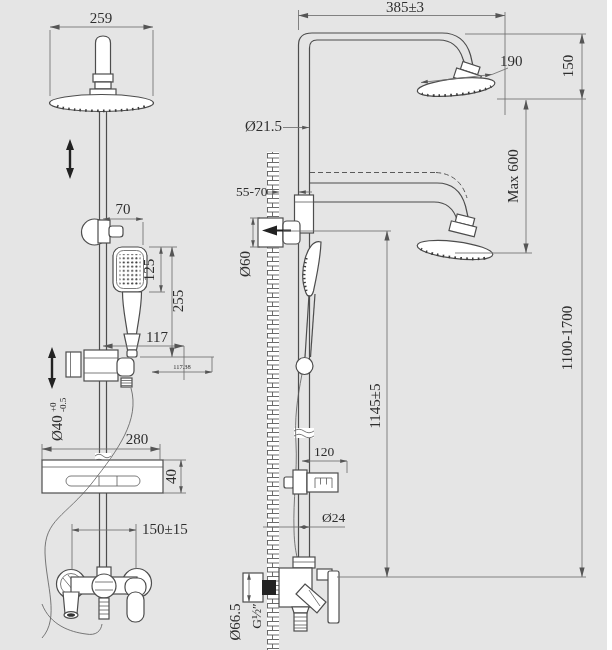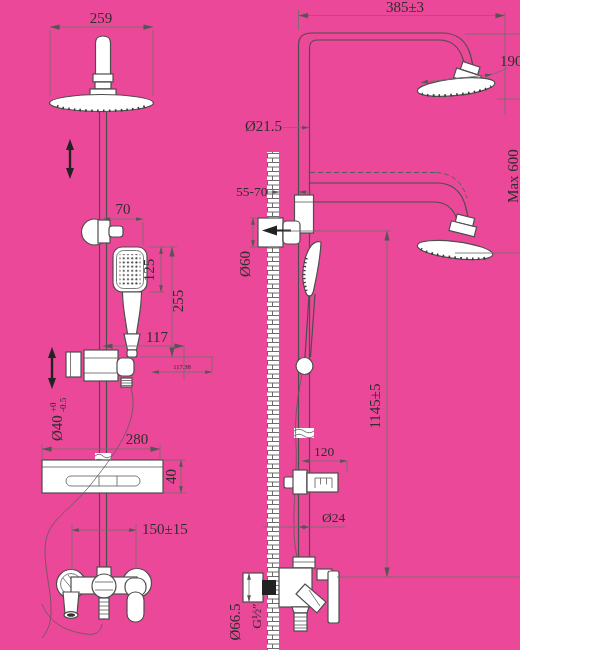--- a/index.html
+++ b/index.html
@@ -1,16 +1,16 @@
 <!DOCTYPE html>
 <html><head>
 <meta charset="utf-8">
 <style>
   html,body{margin:0;padding:0;background:#fff;}
-  #stage{width:520px;height:650px;position:relative;background:#ec4899;overflow:hidden;}
+  #stage{width:607px;height:650px;position:relative;background:#e5e5e5;overflow:hidden;}
   svg{display:block;}
   text{font-family:"Liberation Serif","DejaVu Serif",serif;fill:#2e2e2e;}
   .obj{stroke:#4d4d4d;stroke-width:1.2;fill:none;}
   .objw{stroke:#4d4d4d;stroke-width:1.2;fill:#ffffff;}
   .thin{stroke:#5a5a5a;stroke-width:0.8;fill:none;}
   .dim{stroke:#6f6f6f;stroke-width:0.85;fill:none;}
   .dimtxt{font-size:15px;}
   .dimtxt-s{font-size:13.5px;}
   .dimtxt-xs{font-size:6.5px;}
   .tol{font-size:9px;}

